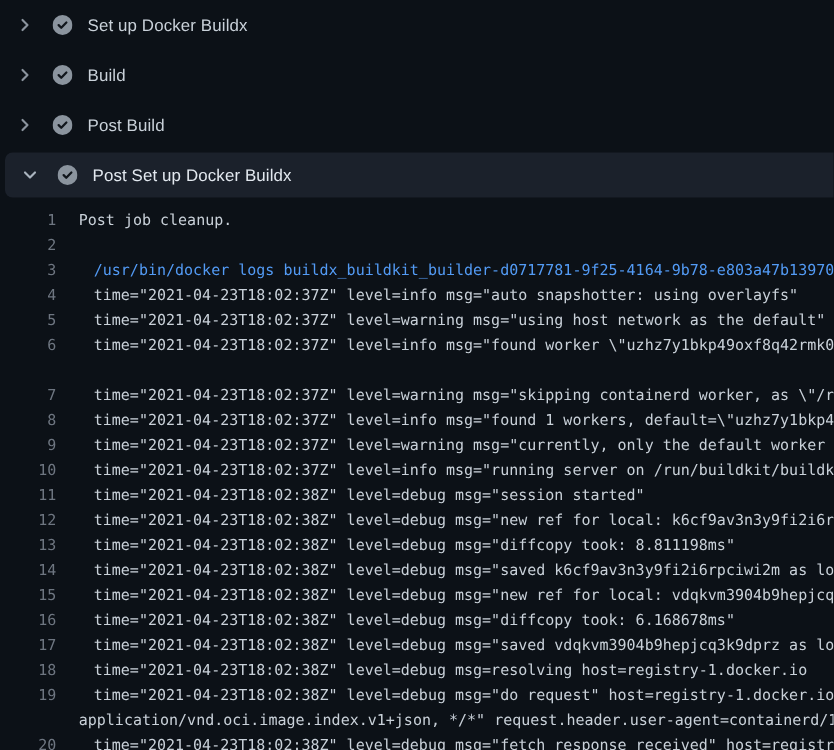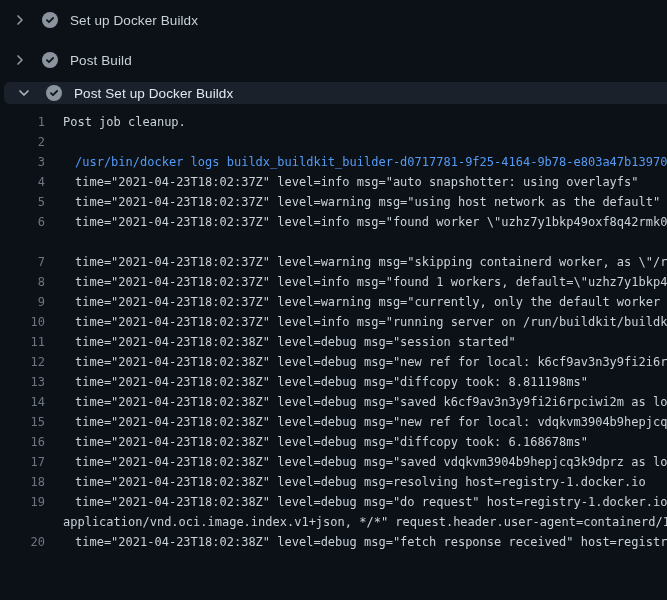--- a/index.html
+++ b/index.html
@@ -14,21 +14,21 @@
   .steps { padding-top: 0; }
   .step {
     height: 40px;
     display: flex;
     align-items: center;
     padding-left: 12px;
     cursor: pointer;
     text-align: center;
   }
   .step.expanded {
-    height: 22px;
+    height: 36px;
     margin: 2px 0 2px 4px;
     background: #1b212b;
     border-radius: 6px 0 0 6px;
   }
   .step .chev {
     width: 16px; height: 16px;
     flex: 0 0 16px;
     display: inline-flex; align-items: center; justify-content: center;
   }
   .step .check {
@@ -98,20 +98,32 @@
     <div class="step">
       <span class="chev">
         <svg width="16" height="16" viewBox="0 0 16 16">
           <path d="M6 4l4 4-4 4" fill="none" stroke="#8b949e" stroke-width="1.7" stroke-linecap="round" stroke-linejoin="round"></path>
         </svg>
       </span>
       <span class="check"><svg width="16" height="16" viewBox="0 0 16 16">
           <circle cx="8" cy="8" r="8" fill="#8b949e"></circle>
           <path d="M4.9 8.1l2.1 2.1 4.1-4.2" fill="none" stroke="#10151b" stroke-width="1.8" stroke-linecap="round" stroke-linejoin="round"></path>
         </svg></span>
+      <span class="label">Build</span>
+    </div>
+    <div class="step">
+      <span class="chev">
+        <svg width="16" height="16" viewBox="0 0 16 16">
+          <path d="M6 4l4 4-4 4" fill="none" stroke="#8b949e" stroke-width="1.7" stroke-linecap="round" stroke-linejoin="round"></path>
+        </svg>
+      </span>
+      <span class="check"><svg width="16" height="16" viewBox="0 0 16 16">
+          <circle cx="8" cy="8" r="8" fill="#8b949e"></circle>
+          <path d="M4.9 8.1l2.1 2.1 4.1-4.2" fill="none" stroke="#10151b" stroke-width="1.8" stroke-linecap="round" stroke-linejoin="round"></path>
+        </svg></span>
       <span class="label">Post Build</span>
     </div>
     <div class="step expanded">
       <span class="chev">
         <svg width="16" height="16" viewBox="0 0 16 16">
           <path d="M4 6l4 4 4-4" fill="none" stroke="#aab4bf" stroke-width="1.7" stroke-linecap="round" stroke-linejoin="round"></path>
         </svg>
       </span>
       <span class="check"><svg width="16" height="16" viewBox="0 0 16 16">
           <circle cx="8" cy="8" r="8" fill="#8b949e"></circle>

